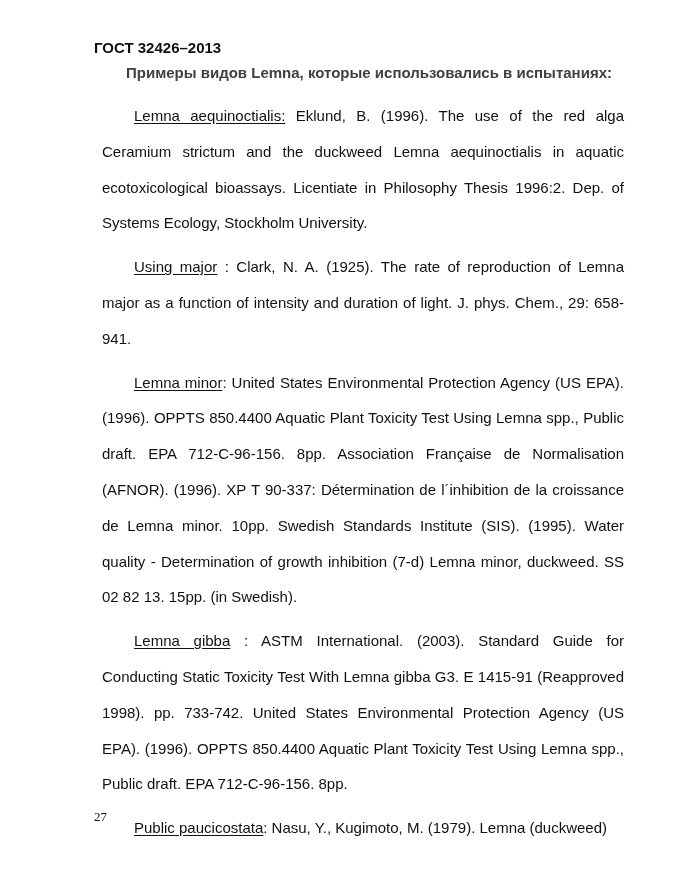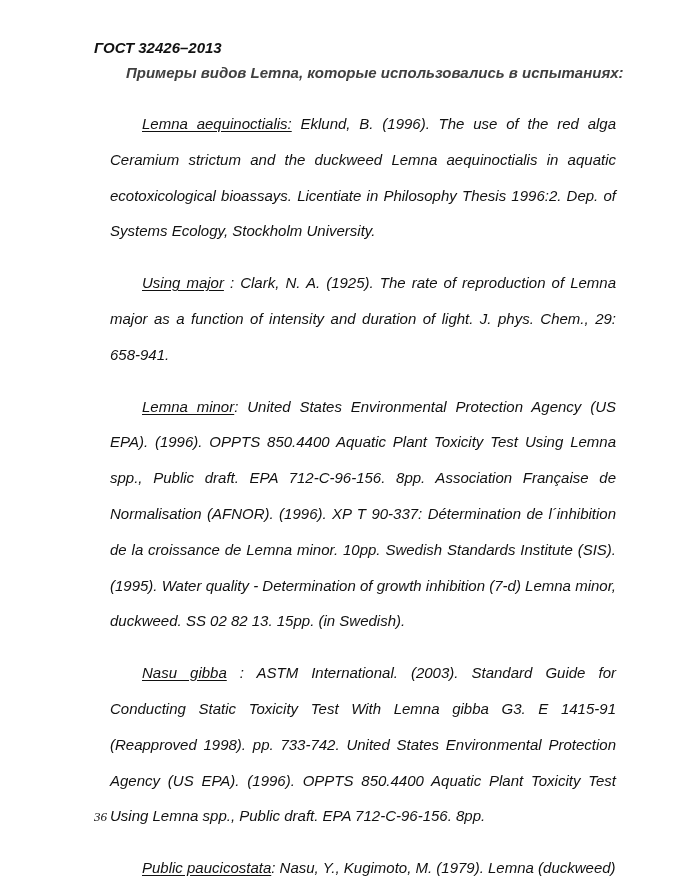--- a/index.html
+++ b/index.html
@@ -1,53 +1,52 @@
 <!DOCTYPE html>
 <html><head>
   <meta charset="utf-8">
   <style>
     html, body { margin: 0; padding: 0; background: #ffffff; }
     body { width: 680px; height: 880px; position: relative; overflow: hidden; }
     .page {
       position: absolute; left: 0; top: 0; width: 680px; height: 880px;
       background: #ffffff; color: #111111;
       font-family: "Liberation Sans", sans-serif;
-      font-style: italic;
     }
     .header {
       position: absolute; left: 94px; top: 39px;
       font-size: 15px; font-weight: bold; color: #111;
     }
     .heading {
       position: absolute; left: 126px; top: 64px;
       font-size: 15px; font-weight: bold; color: #404040;
       white-space: nowrap;
     }
     .body {
       position: absolute; left: 94px; top: 90px; width: 538px;
       font-size: 15px; line-height: 35.8px; color: #111;
       text-align: justify; text-align-last: left;
       hyphens: none;
     }
-    .body p { margin: 16px; text-indent: 32px; }
+    .body p { margin: 8px; text-indent: 32px; }
     .species { text-decoration: underline; text-underline-offset: 2px; }
     .page-number {
       position: absolute; left: 94px; top: 809px;
       font-family: "Liberation Serif", serif; font-size: 13px; color: #111;
     }
   </style>
 </head>
 <body>
 
 <div class="page">
   <div class="header">ГОСТ 32426–2013</div>
   <div class="heading">Примеры видов Lemna, которые использовались в испытаниях:</div>
 
   <div class="body">
     <p><span class="species">Lemna aequinoctialis:</span><span> Eklund, B. (1996). The use of the red alga Ceramium strictum and the duckweed Lemna aequinoctialis in aquatic ecotoxicological bioassays. Licentiate in Philosophy Thesis 1996:2. Dep. of Systems Ecology, Stockholm University.</span></p>
     <p><span class="species">Using major</span><span> : Clark, N. A. (1925). The rate of reproduction of Lemna major as a function of intensity and duration of light. J. phys. Chem., 29: 658-941.</span></p>
     <p><span class="species">Lemna minor</span><span>: United States Environmental Protection Agency (US EPA). (1996). OPPTS 850.4400 Aquatic Plant Toxicity Test Using Lemna spp., Public draft. EPA 712-C-96-156. 8pp. Association Française de Normalisation (AFNOR). (1996). XP T 90-337: Détermination de l´inhibition de la croissance de Lemna minor. 10pp. Swedish Standards Institute (SIS). (1995). Water quality - Determination of growth inhibition (7-d) Lemna minor, duckweed. SS 02 82 13. 15pp. (in Swedish).</span></p>
-    <p><span class="species">Nasu gibba</span><span> : ASTM International. (2003). Standard Guide for Conducting Static Toxicity Test With Lemna gibba G3. E 1415-91 (Reapproved 1998). pp. 733-742. United States Environmental Protection Agency (US EPA). (1996). OPPTS 850.4400 Aquatic Plant Toxicity Test Using Lemna spp., Public draft. EPA 712-C-96-156. 8pp.</span></p>
+    <p><span class="species">Lemna gibba</span><span> : ASTM International. (2003). Standard Guide for Conducting Static Toxicity Test With Lemna gibba G3. E 1415-91 (Reapproved 1998). pp. 733-742. United States Environmental Protection Agency (US EPA). (1996). OPPTS 850.4400 Aquatic Plant Toxicity Test Using Lemna spp., Public draft. EPA 712-C-96-156. 8pp.</span></p>
     <p><span class="species">Public paucicostata</span><span>: Nasu, Y., Kugimoto, M. (1979). Lemna (duckweed)</span></p>
   </div>
 
-  <div class="page-number">36</div>
+  <div class="page-number">27</div>
 </div>
 
 </body></html>

